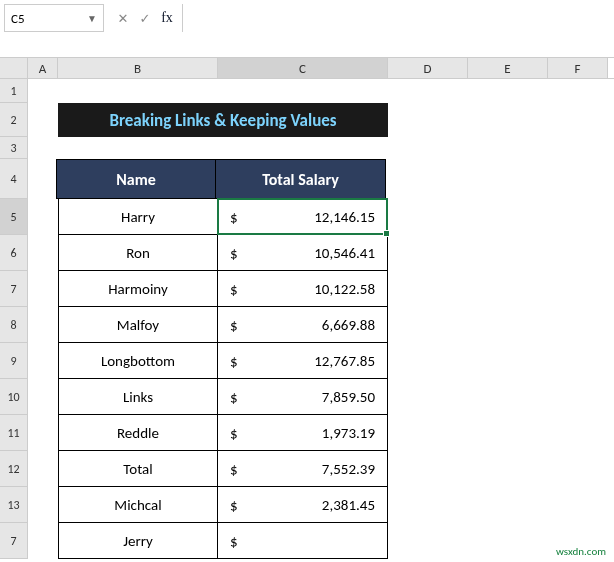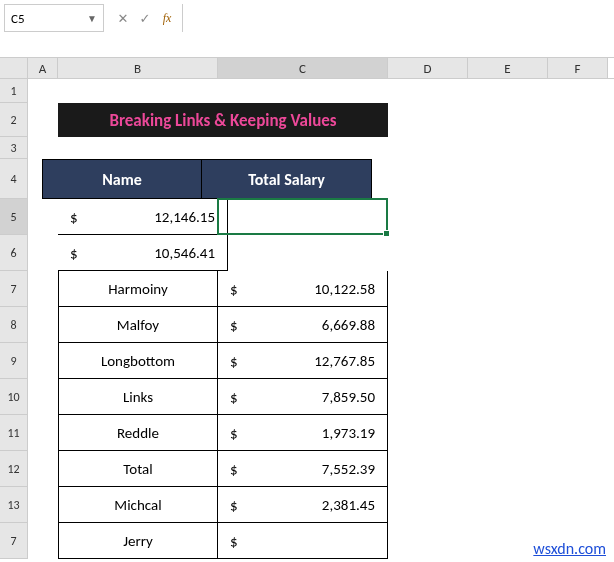--- a/index.html
+++ b/index.html
@@ -52,24 +52,23 @@
     .fb-btn {
       width: 22px;
       height: 22px;
       display: flex;
       align-items: center;
       justify-content: center;
       color: #888;
       font-size: 13px;
     }
     .fx-label {
-      font-style: italic;
       font-family: 'Times New Roman', serif;
-      color: #a16207;
-      font-size: 12px;
+      color: #0f172a;
+      font-size: 14px;
     }
     .formula-input {
       flex: 1;
       padding: 6px 10px;
       font-size: 14px;
       line-height: 1.5;
       border: 3px solid #d9402b;
       border-radius: 6px;
       margin: 2px 8px 2px 4px;
       font-family: Calibri, Arial, sans-serif;
@@ -133,30 +132,30 @@
       position: relative;
       background: #fff;
     }
     .title-banner {
       position: absolute;
       left: 30px;
       top: 24px;
       width: 330px;
       height: 34px;
       background: #1a1a1a;
-      color: #ec4899;
+      color: #7dd3fc;
       display: flex;
       align-items: center;
       justify-content: center;
       font-weight: bold;
       font-size: 17px;
     }
     .table-header {
       position: absolute;
-      left: 14px;
+      left: 28px;
       top: 80px;
       width: 330px;
       height: 40px;
       display: flex;
     }
     .th-cell {
       background: #2e3e5e;
       color: #fff;
       display: flex;
       align-items: center;
@@ -213,23 +212,22 @@
       right: -4px;
       width: 7px;
       height: 7px;
       background: #1a7a44;
       border: 1px solid #fff;
     }
     .watermark {
       position: absolute;
       bottom: 4px;
       right: 8px;
-      font-size: 16px;
-      color: #1d4ed8;
-      text-decoration: underline;
+      font-size: 11px;
+      color: #15803d;
     }
   </style>
 </head>
 <body>
 
 <div class="formula-bar">
   <div class="name-box">
     <span class="name-box-text">C5</span>
     <span class="name-box-arrow">▼</span>
   </div>
@@ -268,26 +266,28 @@
       <div class="row-header row-h-data">7</div>
     </div>
     <div class="sheet-area">
       <div class="title-banner">Breaking Links &amp; Keeping Values</div>
       <div class="table-header">
         <div class="th-cell th-name">Name</div>
         <div class="th-cell th-salary">Total Salary</div>
       </div>
 
       <div class="data-row" style="top:120px">
+        <div class="td-cell td-name">Harry</div>
         <div class="td-cell td-salary">
           <span class="currency">$</span>
           <span class="amount">12,146.15</span>
         </div>
       </div>
       <div class="data-row" style="top:156px">
+        <div class="td-cell td-name">Ron</div>
         <div class="td-cell td-salary">
           <span class="currency">$</span>
           <span class="amount">10,546.41</span>
         </div>
       </div>
       <div class="data-row" style="top:192px">
         <div class="td-cell td-name">Harmoiny</div>
         <div class="td-cell td-salary">
           <span class="currency">$</span>
           <span class="amount">10,122.58</span>

